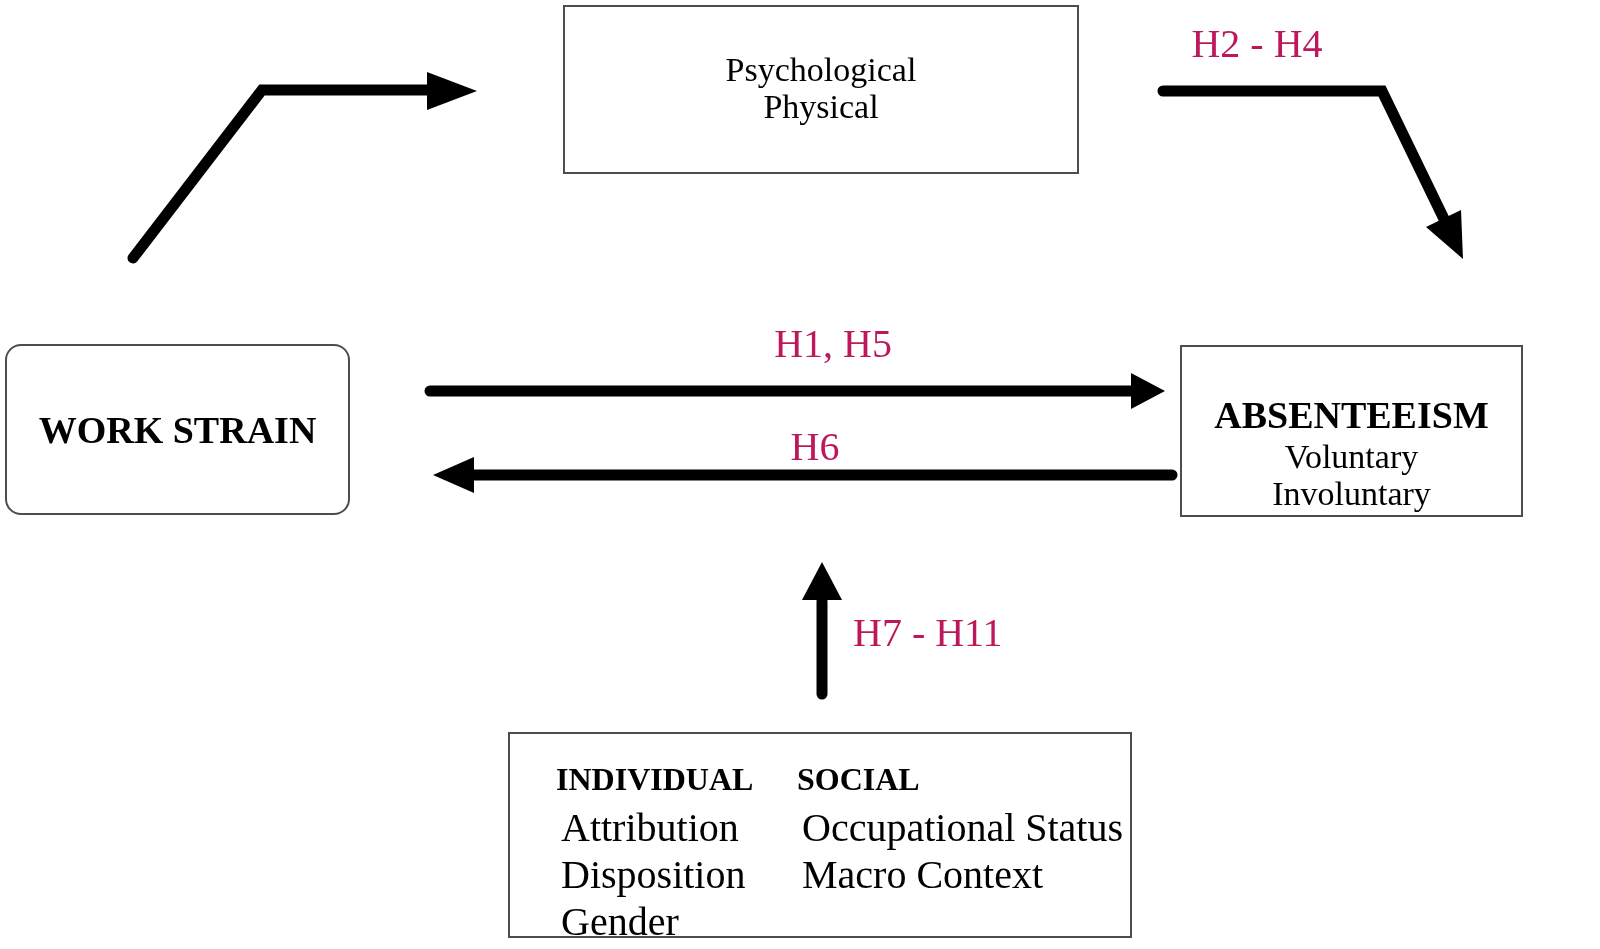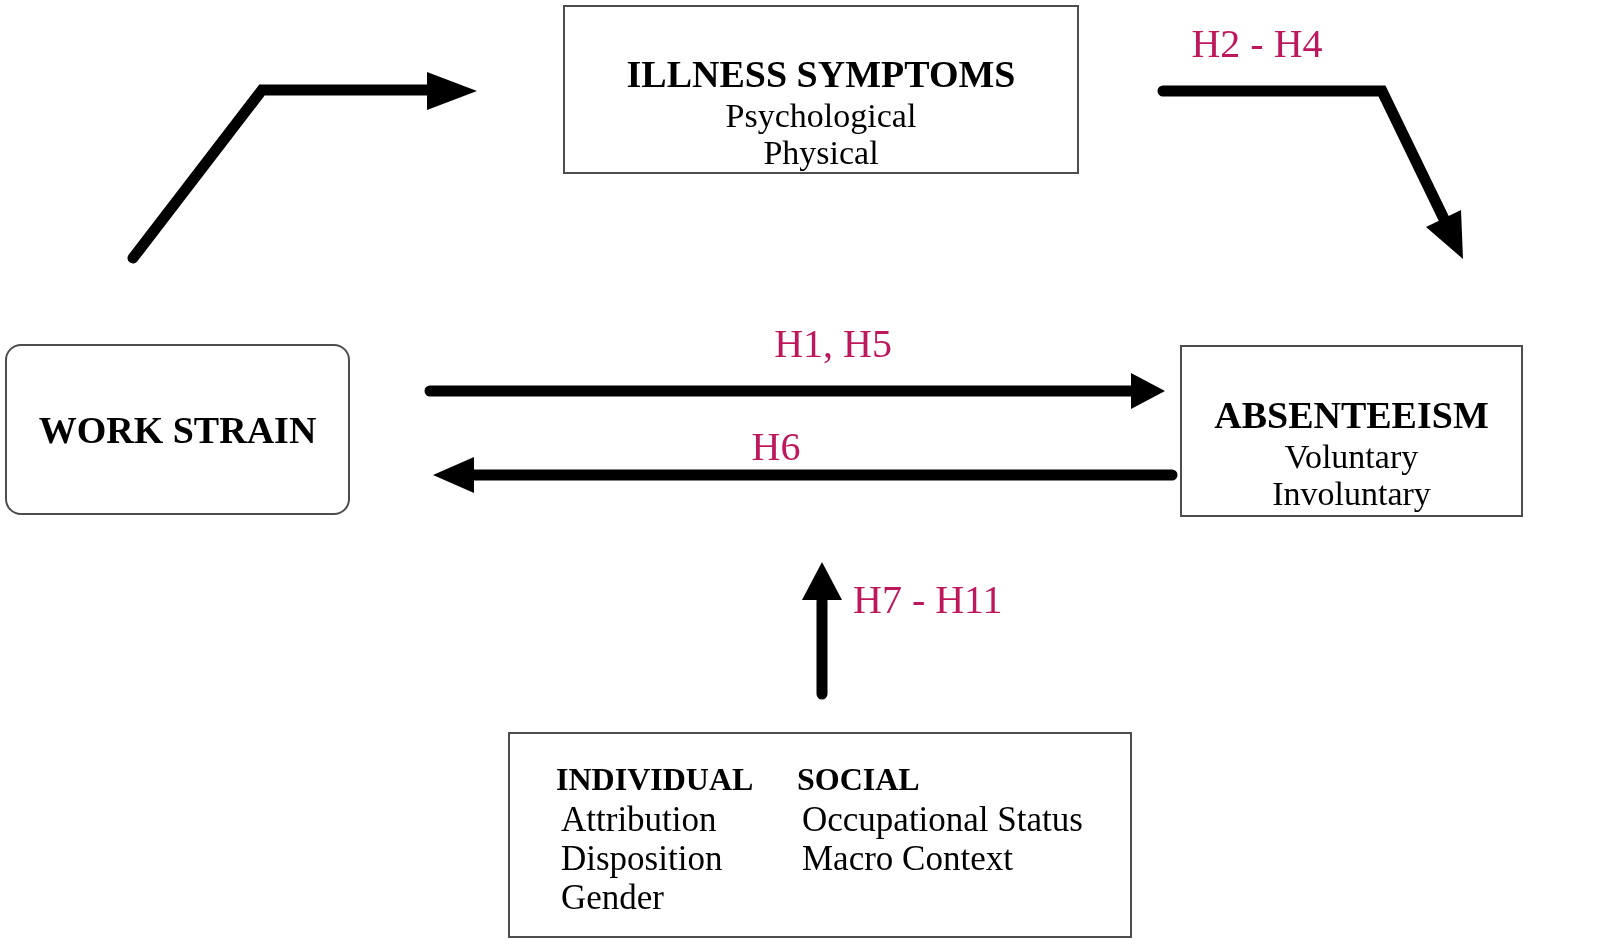--- a/index.html
+++ b/index.html
@@ -39,37 +39,38 @@
   .mod-col { position: absolute; top: 24px; }
   #mod-col-individual { left: 46px; }
   #mod-col-social     { left: 287px; }
   .mod-title {
     font-weight: bold;
     font-size: 32px;
     line-height: 42px;
     white-space: nowrap;
   }
   .mod-item {
-    font-size: 35px;
+    font-size: 40px;
     line-height: 39px;
     white-space: nowrap;
     padding-left: 5px;
+    margin-top: 8px;
   }
 
   .arrow-label {
     position: absolute;
     font-size: 40px;
     line-height: 44px;
     white-space: nowrap;
     color: #be185d;
   }
   #label-h2-h4  { left: 1157px; top: 22px;  width: 200px; text-align: center; }
   #label-h1-h5  { left: 692px;  top: 322px; width: 200px; text-align: right; }
-  #label-h6     { left: 676px;  top: 425px; width: 200px; text-align: center; }
-  #label-h7-h11 { left: 853px;  top: 578px; text-align: left; }
+  #label-h6     { left: 715px;  top: 425px; width: 200px; text-align: center; }
+  #label-h7-h11 { left: 853px;  top: 611px; text-align: left; }
 
   #arrow-layer { position: absolute; left: 0; top: 0; width: 1600px; height: 949px; }
   .arrow-line   { fill: none; stroke: #000000; stroke-width: 11; stroke-linecap: round; stroke-linejoin: miter; }
   .arrow-head   { fill: #000000; stroke: none; }
 </style>
 </head>
 <body>
 
 <div id="canvas">
 
@@ -95,21 +96,20 @@
       <polygon class="arrow-head" points="433,475 474,457 474,493"></polygon>
     </g>
 
     <g>
       <path class="arrow-line" d="M 822 694 L 822 601"></path>
       <polygon class="arrow-head" points="822,562 802,600 842,600"></polygon>
     </g>
   </svg>
 
   <div class="box" id="illness-box">
-    <div class="box-title">ILLNESS SYMPTOMS</div>
     <div class="box-item">Psychological</div>
     <div class="box-item">Physical</div>
   </div>
 
   <div class="box" id="work-box">
     <div class="box-title">WORK STRAIN</div>
   </div>
 
   <div class="box" id="absent-box">
     <div class="box-title">ABSENTEEISM</div>

